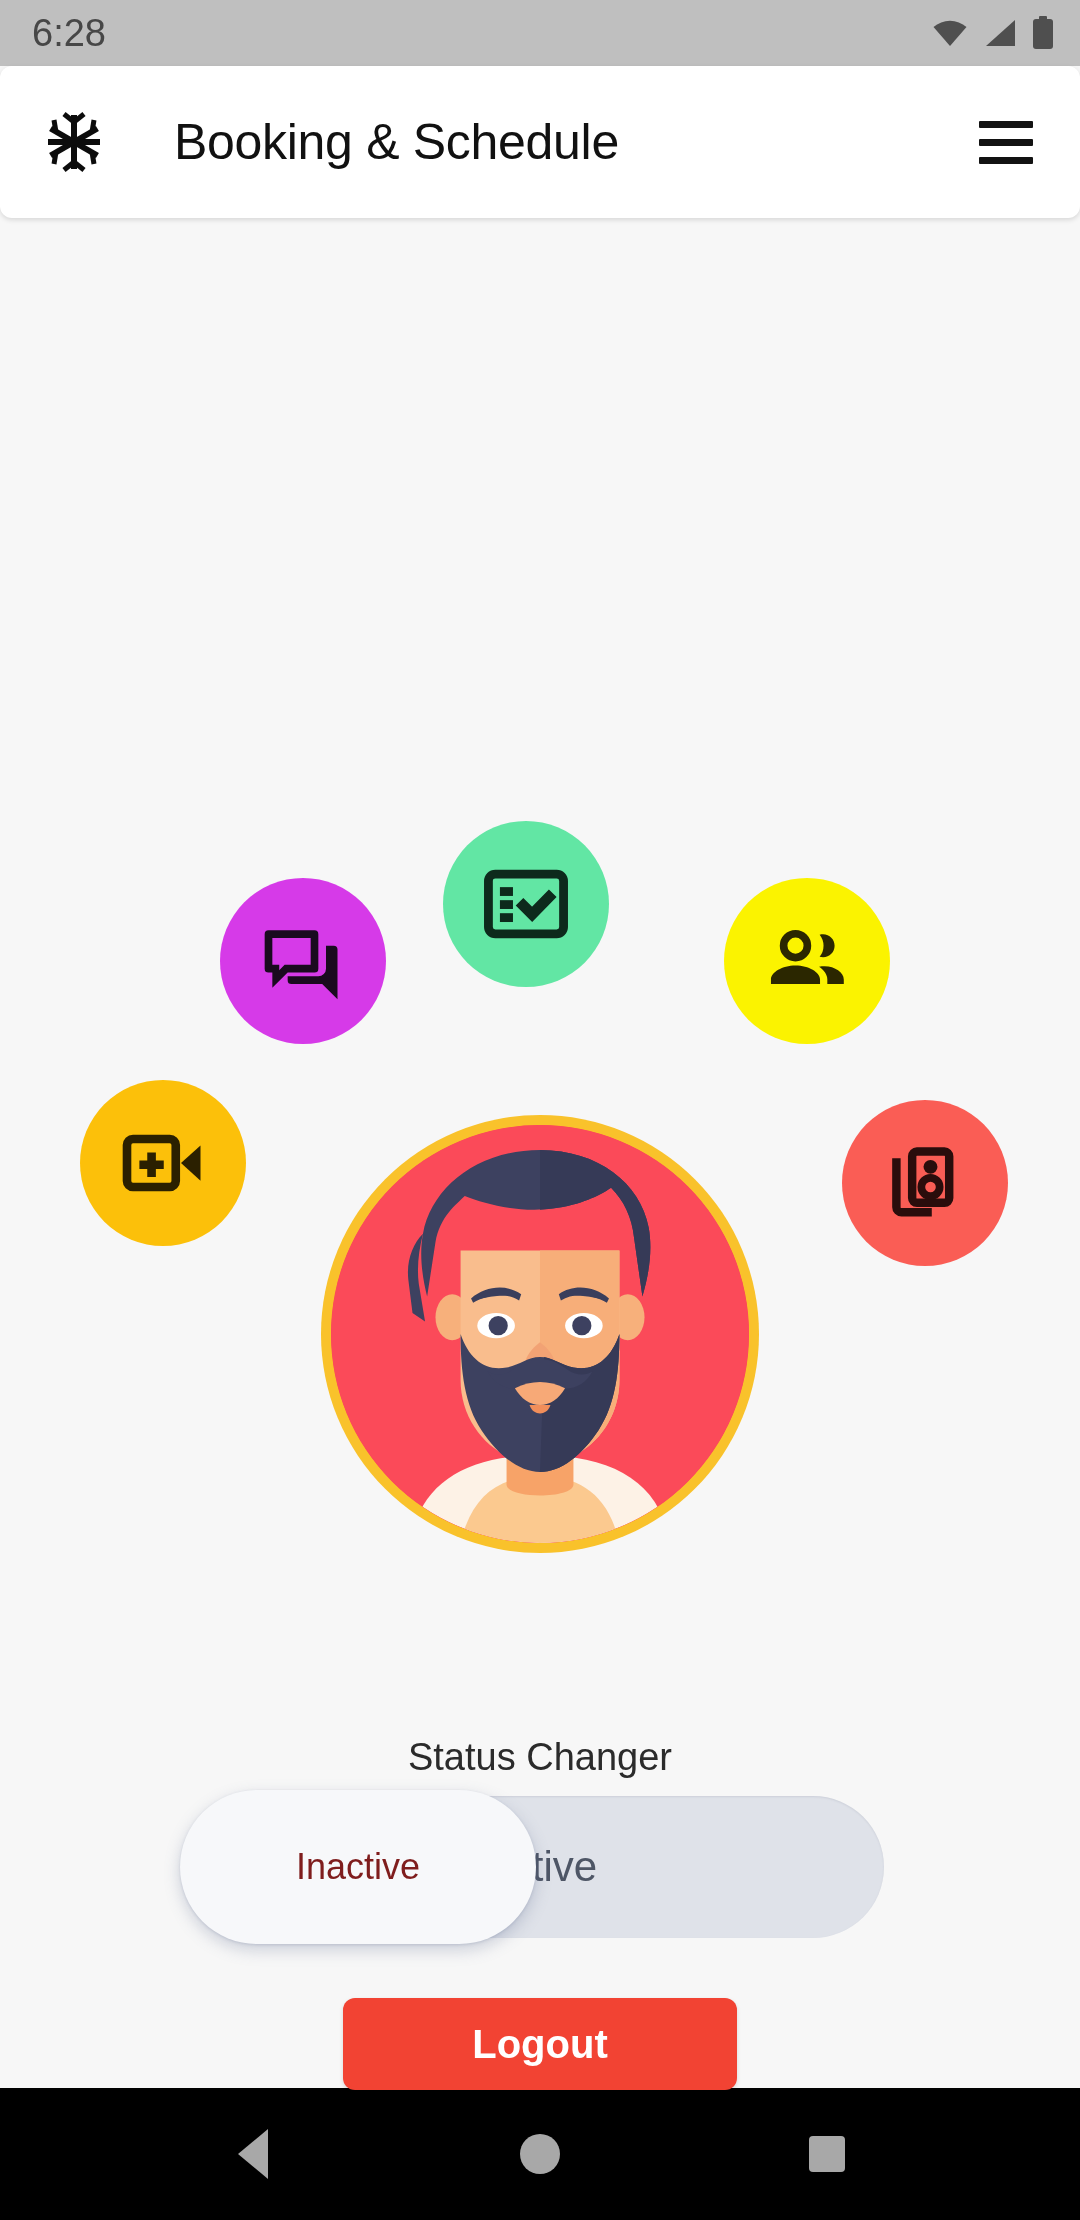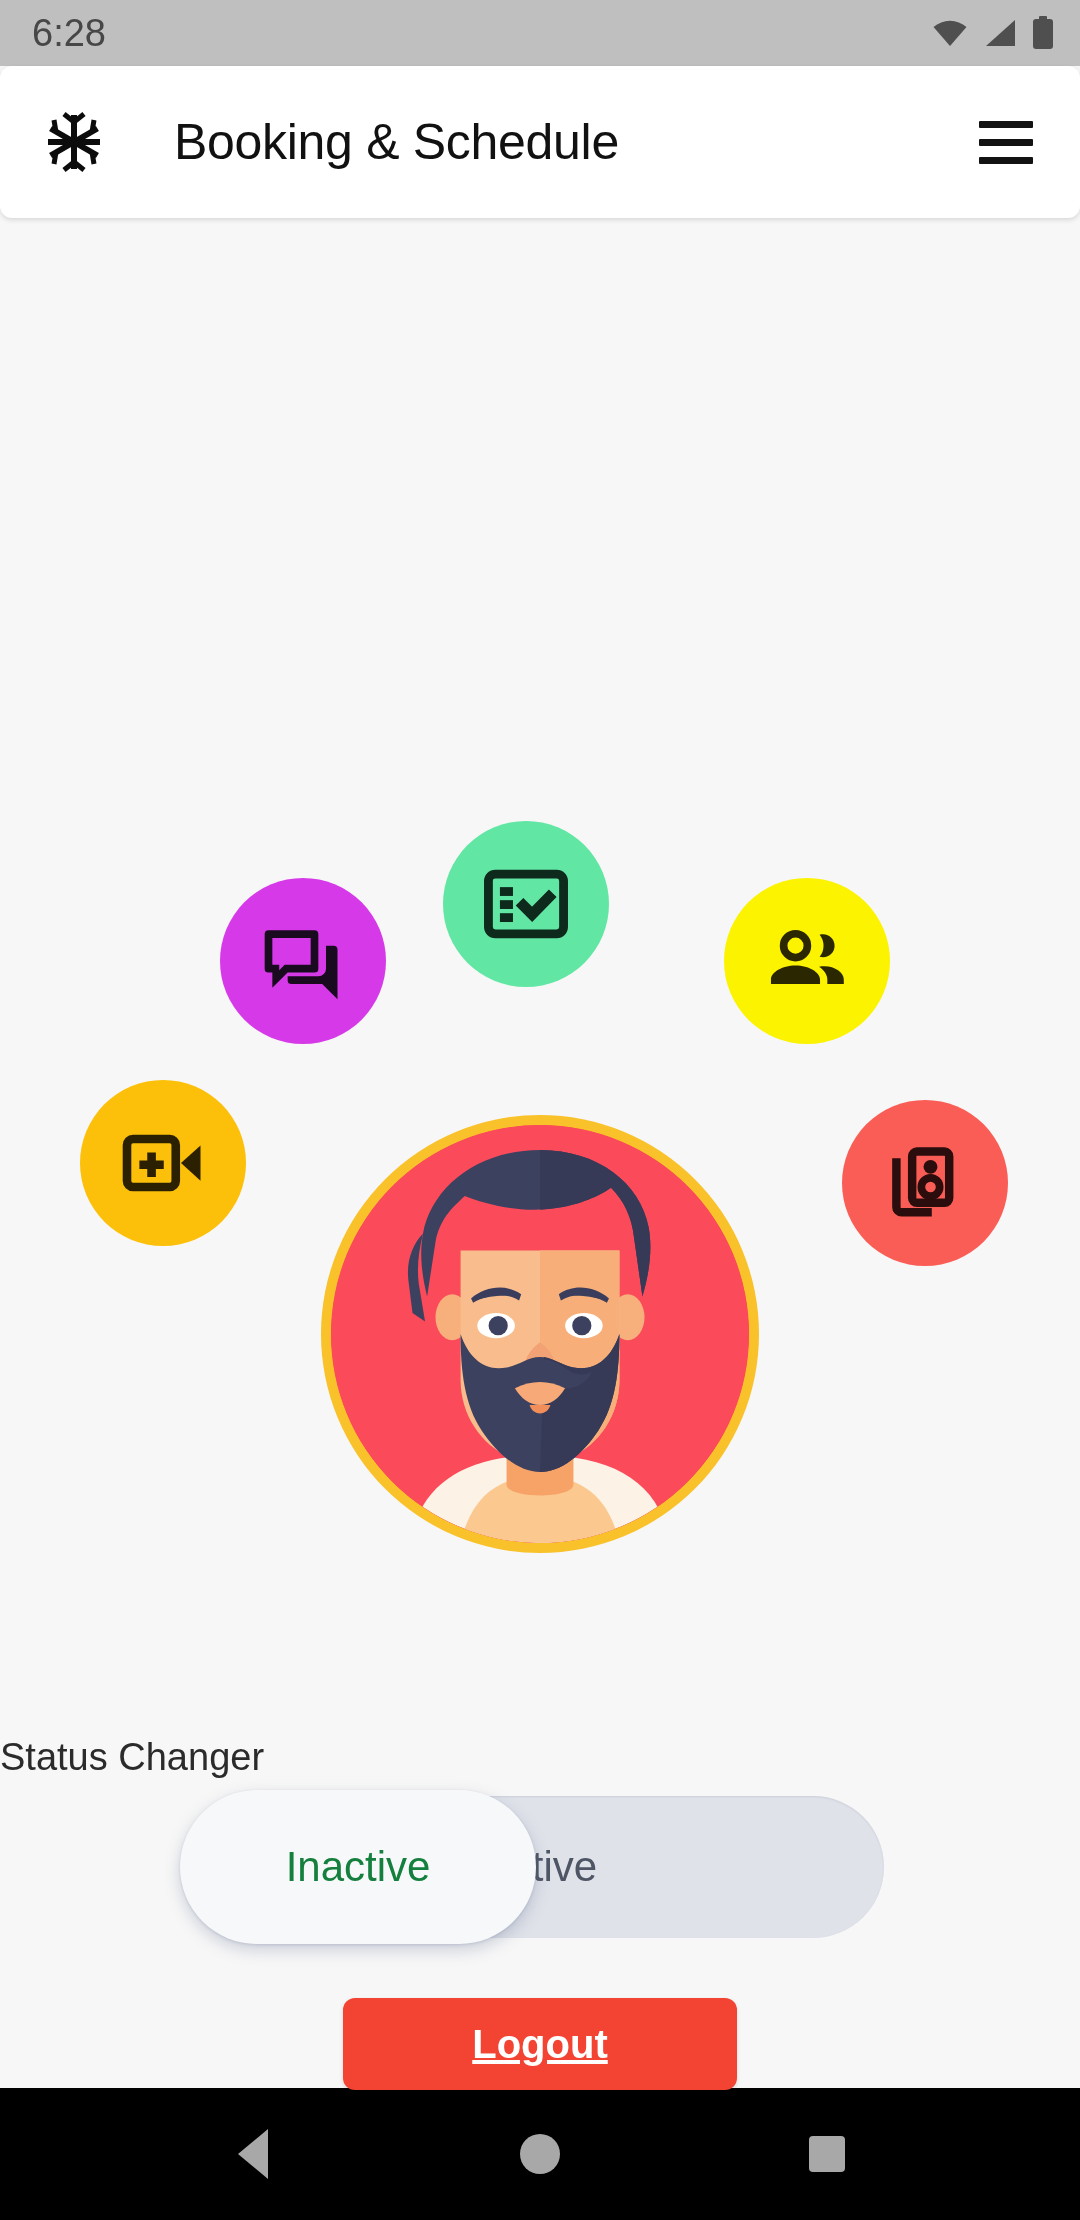--- a/index.html
+++ b/index.html
@@ -157,20 +157,21 @@
     text-align: center;
     font-size: 52px;
     font-weight: bold;
     color: #1b1b1b;
     letter-spacing: -0.2px;
   }
   .status-label {
     position: absolute;
     left: 0; right: 0;
     top: 1518px;
+    text-align: center;
     font-size: 38px;
     color: #2b2b2b;
     font-weight: normal;
   }
 
   
   .toggle {
     position: absolute;
     left: 50%;
     transform: translateX(-50%);
@@ -192,28 +193,28 @@
     font-size: 42px;
     border-radius: 71px;
   }
   .seg-inactive {
     position: absolute;
     left: -16px;
     top: -6px;
     width: 356px;
     height: 154px;
     background: #f7f8fa;
-    color: #15803d;
+    color: #7f1d1d;
     border-radius: 77px;
     box-shadow: 0 6px 16px rgba(90,105,140,0.28), 0 1px 3px rgba(90,105,140,0.2);
     z-index: 2;
     display: flex;
     align-items: center;
     justify-content: center;
-    font-size: 42px;
+    font-size: 36px;
   }
   .seg-active {
     margin-left: auto;
     width: 344px;
     color: #4e5666;
   }
 
   
   .logout-btn {
     position: absolute;
@@ -226,21 +227,20 @@
     border-radius: 12px;
     display: flex;
     align-items: center;
     justify-content: center;
     color: #ffffff;
     font-size: 40px;
     font-weight: bold;
     border: none;
     font-family: "Liberation Sans", sans-serif;
     box-shadow: 0 2px 4px rgba(0,0,0,0.13);
-    text-decoration: underline;
   }
 
   
   .nav-bar {
     flex: 0 0 132px;
     height: 132px;
     background: #000000;
     display: flex;
     align-items: center;
     justify-content: space-around;

